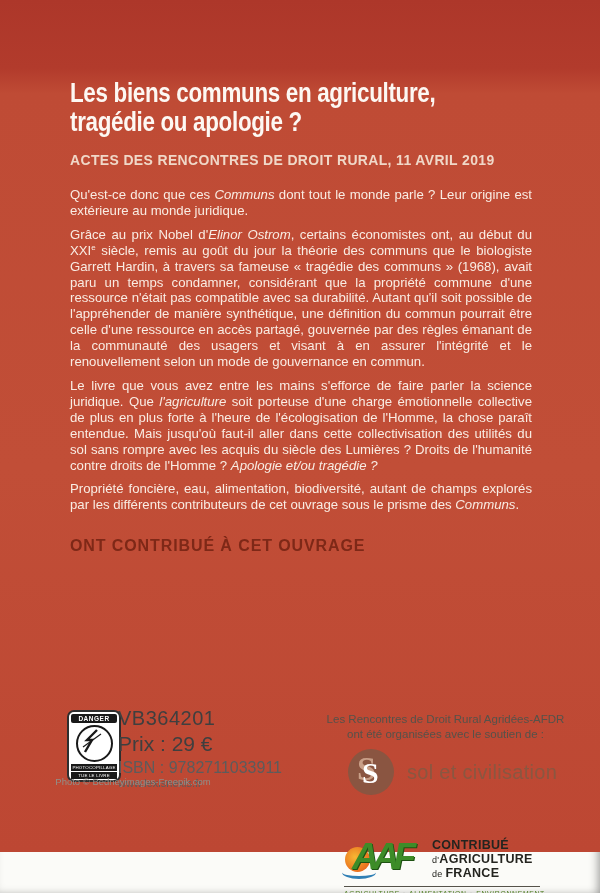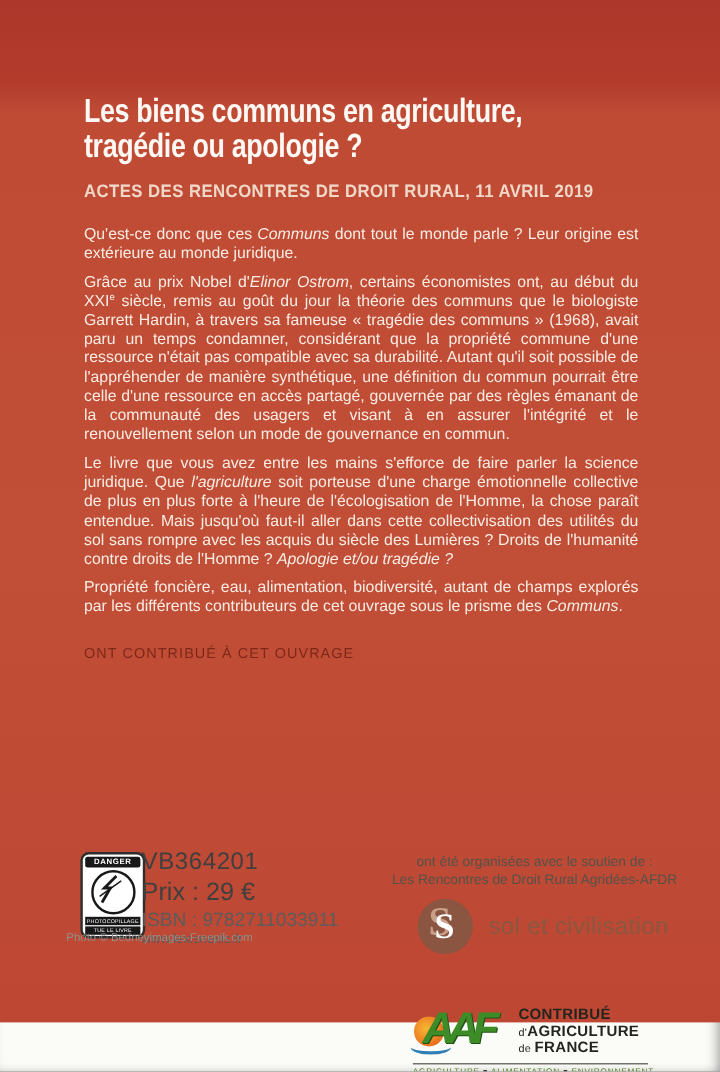--- a/index.html
+++ b/index.html
@@ -12,21 +12,21 @@
             color:#f8ebe2;}
   .red-inner{padding:78px 68px 0 70px;}
   .title{font-weight:bold;color:#fdf8f3;font-size:28px;line-height:29px;letter-spacing:-0.4px;
          transform:scaleX(0.80);transform-origin:left top;white-space:nowrap;}
   .subtitle{margin-top:15px;font-size:15px;font-weight:bold;color:#f0d8c8;letter-spacing:0.4px;
             transform:scaleX(0.93);transform-origin:left top;white-space:nowrap;}
   .blurb{margin-top:19px;}
   .blurb p{margin:0 0 8px 0;font-size:13.2px;line-height:15.9px;text-align:justify;color:#f9ece3;}
   .blurb i{font-style:italic;}
   .blurb sup{font-size:8px;line-height:0;}
-  .contrib-heading{margin-top:24px;font-size:12px;font-weight:normal;letter-spacing:0.9px;color:#7e2817;}
+  .contrib-heading{margin-top:24px;font-size:16px;font-weight:bold;letter-spacing:0.9px;color:#7e2817;}
   .contrib-names{margin-top:12px;font-size:13px;line-height:19px;color:#f9ece3;letter-spacing:-0.1px;}
   
   .footer{position:absolute;left:0;top:686px;width:600px;height:207px;color:#414141;}
   
   .stamp{position:absolute;left:67px;top:24px;width:54px;height:72px;border:2px solid #2e2e2e;
          border-radius:7px;background:#fff;box-sizing:border-box;padding:2px 2px;text-align:center;}
   .stamp .dbar{background:#191919;color:#fff;font-size:6.5px;font-weight:bold;letter-spacing:0.5px;
                border-radius:2px;padding:1px 0;}
   .stamp .circ{width:33px;height:33px;border:2.5px solid #191919;border-radius:50%;margin:2px auto 2px;position:relative;}
   .stamp .circ svg{position:absolute;left:0;top:0;}
@@ -116,22 +116,22 @@
       <div class="isbn">ISBN : 9782711033911</div>
       <div class="site">www.lexisnexis.fr</div>
     </div>
 
     <div class="credits">
       <div>Photo © Bedneyimages-Freepik.com</div>
     </div>
 
 
     <div class="support">
+      <div>Les Rencontres de Droit Rural Agridées-AFDR</div>
       <div>ont été organisées avec le soutien de :</div>
-      <div>Les Rencontres de Droit Rural Agridées-AFDR</div>
     </div>
 
     <div class="sol-row">
       <div class="sol-circle">
         <span class="sol-s-back">S</span>
         <span class="sol-s-front">S</span>
       </div>
       <div class="sol-text">sol et civilisation</div>
     </div>
 

